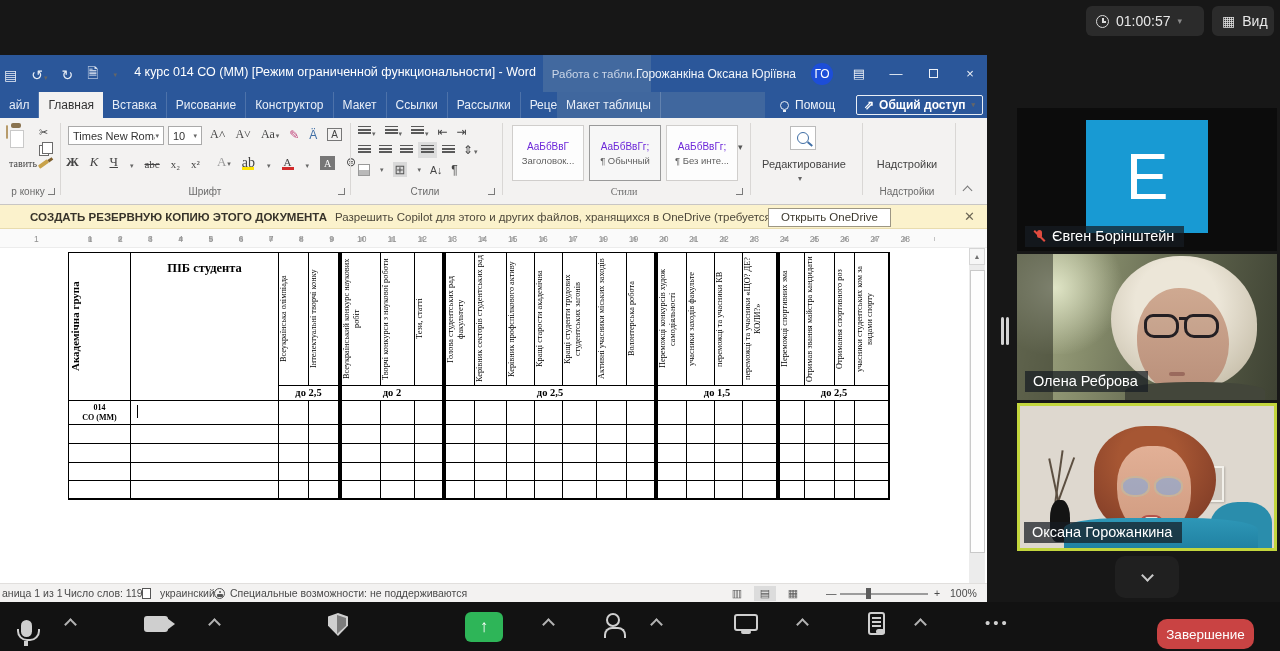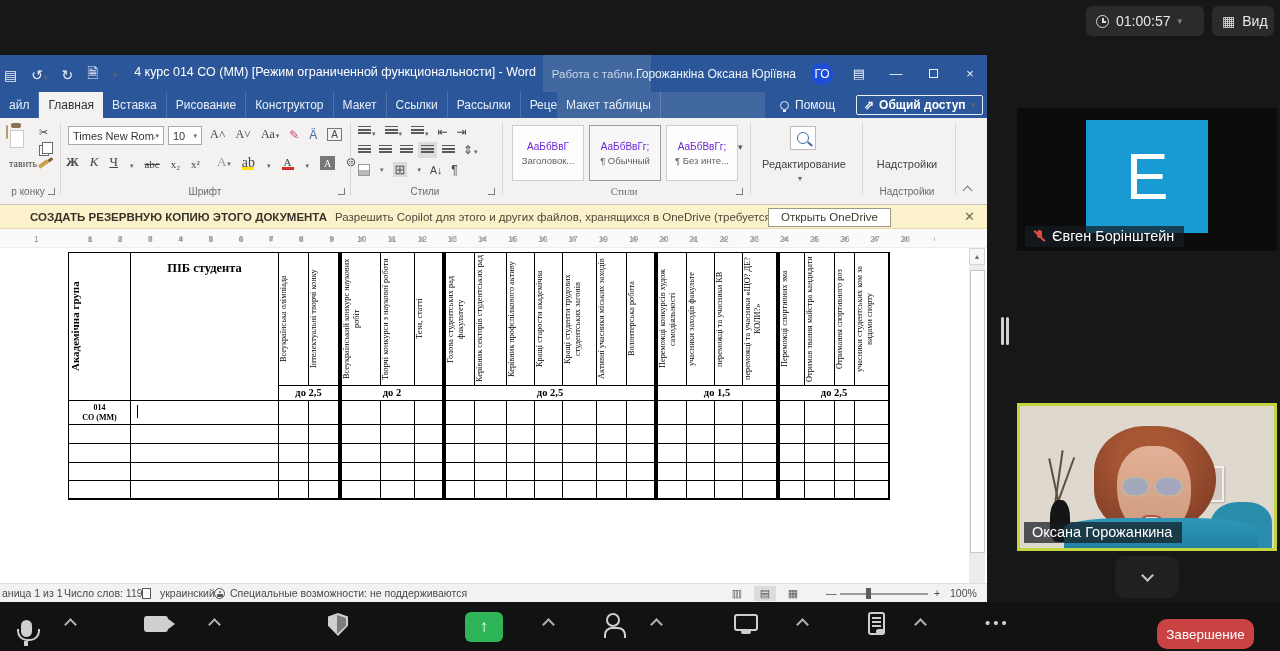--- a/index.html
+++ b/index.html
@@ -588,20 +588,37 @@
   </div>
 
   <div class="tile" style="top:108px; height:143px;">
     <div class="avatar-sq">Е</div>
     <div class="chip">
       <span class="micoff"></span>
       <span>Євген Борінштейн</span>
     </div>
   </div>
 
+  <div class="tile" style="top:254px; height:146px;">
+    <div class="t2bg"></div>
+    <div class="t2light"></div>
+    <div class="t2dark"></div>
+    <div class="t2hair"></div>
+    <div class="t2face"></div>
+    <div class="t2glasses">
+        <i></i>
+        <i></i>
+      </div>
+    <div class="t2bridge"></div>
+    <div class="t2mouth"></div>
+    <div class="t2sh"></div>
+    <div class="chip" style="bottom:8px;">
+      <span>Олена Реброва</span>
+    </div>
+  </div>
 
   <div class="tile" style="top:403px; height:148px; border:3px solid #c3d63d;">
     <div class="t3bg"></div>
     <div class="t3frame"></div>
     <span class="twig" style="left:38px; top:44px; height:52px; transform:rotate(8deg);"></span>
     <span class="twig" style="left:33px; top:52px; height:46px; transform:rotate(-12deg);"></span>
     <span class="twig" style="left:45px; top:50px; height:48px; transform:rotate(20deg);"></span>
     <div class="t3vase"></div>
     <div class="t3ball"></div>
     <div class="t3shoulder"></div>

